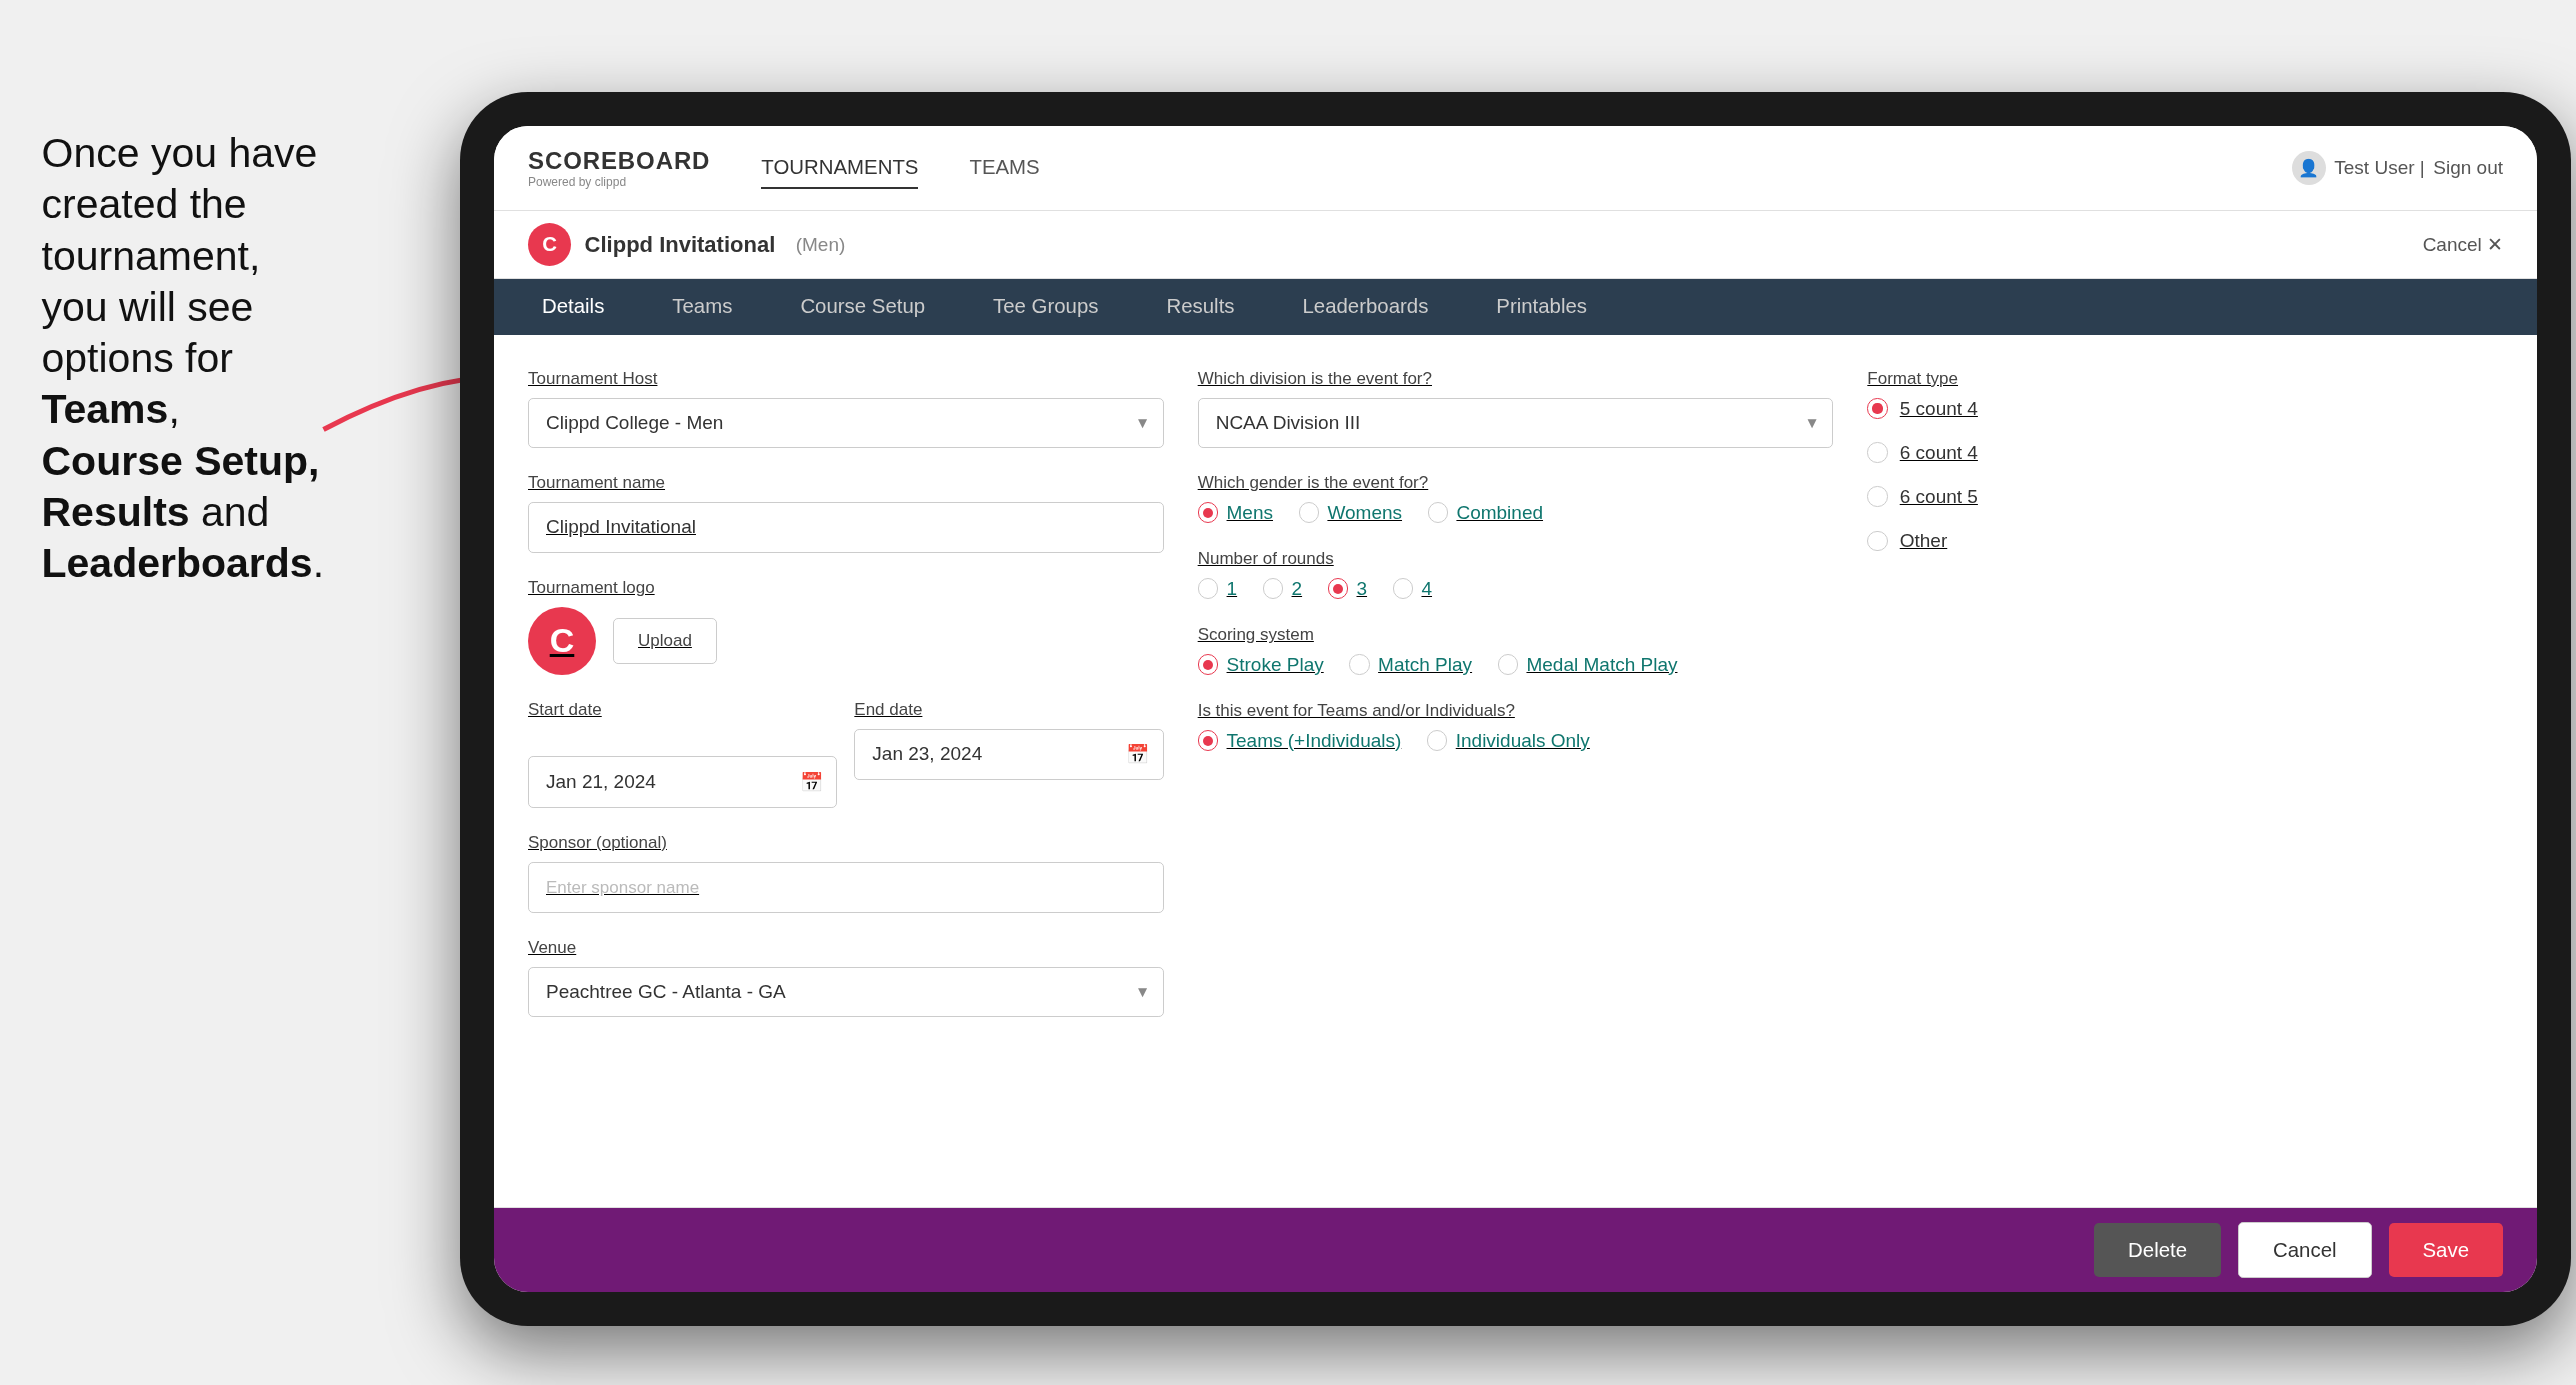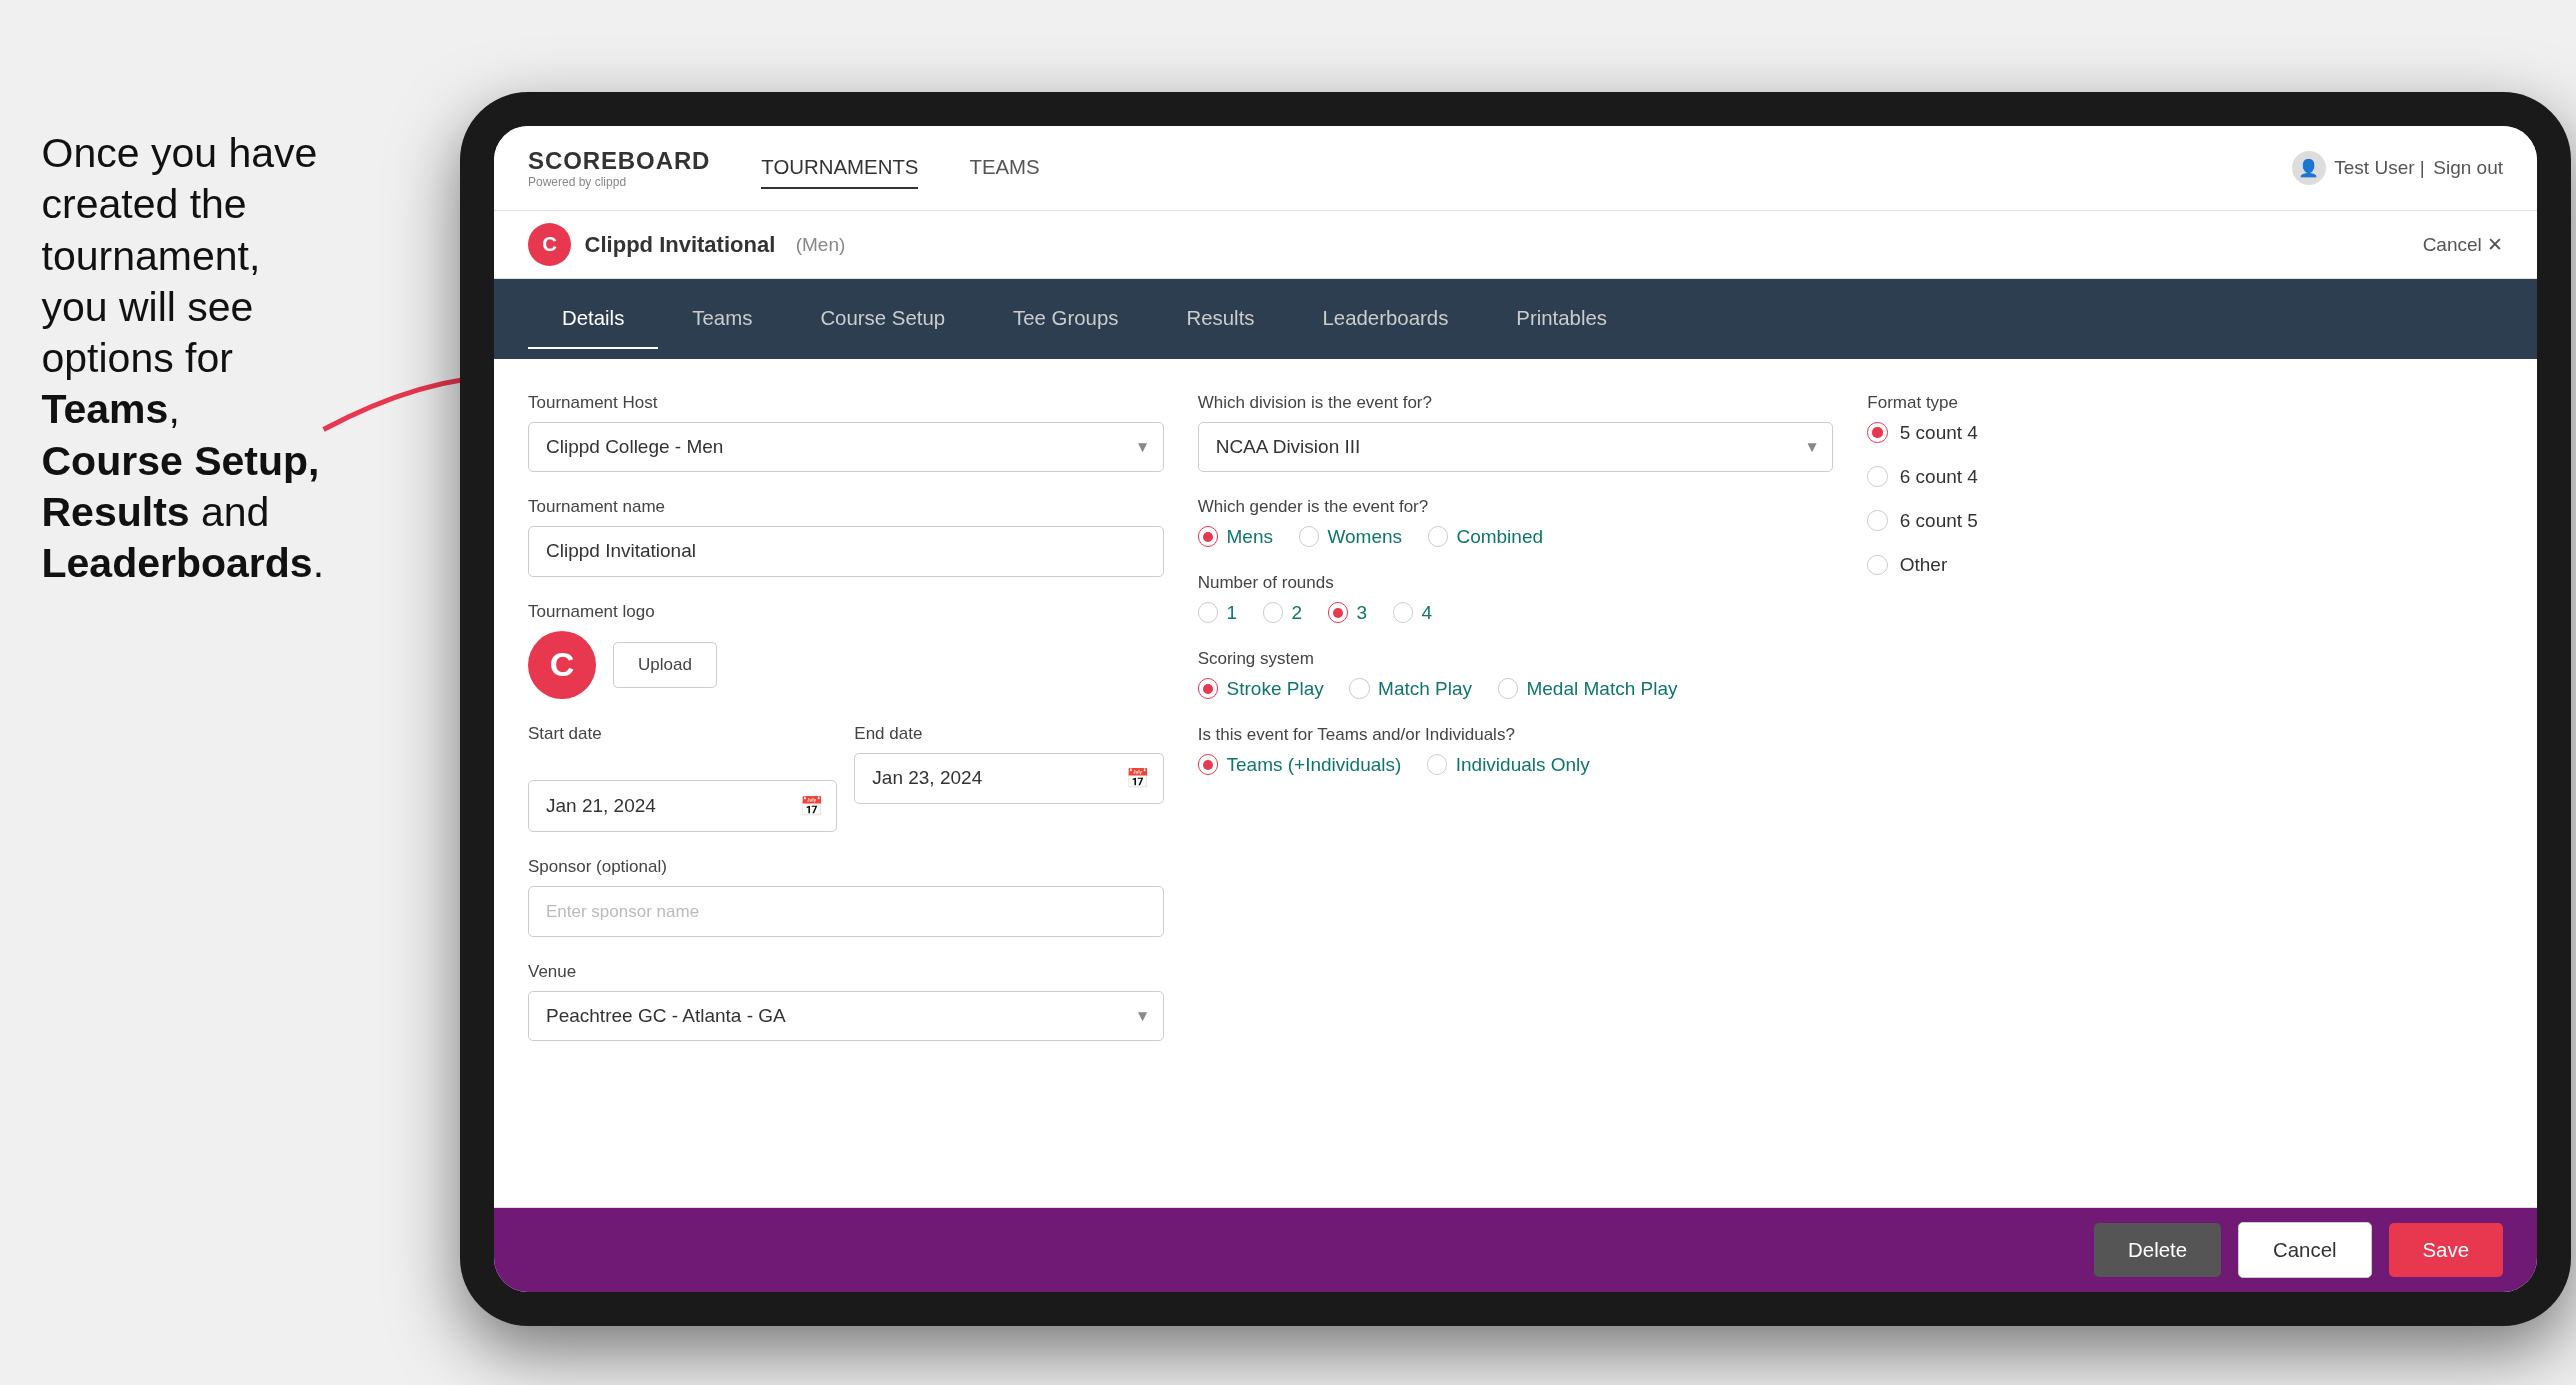--- a/index.html
+++ b/index.html
@@ -172,42 +172,43 @@
       color: #555;
       cursor: pointer;
     }
 
     
     .tab-bar {
       background: #2c3e50;
       display: flex;
       gap: 0;
       flex-shrink: 0;
-      height: 80px;
-      align-items: center;
-      padding: 0 34px;
+      height: 56px;
+      align-items: center;
+      padding: 0 14px;
     }
     .tab {
       padding: 17px 34px;
       font-size: 20.4px;
       color: #ccc;
       cursor: pointer;
       border-bottom: 2.6px solid transparent;
     }
     .tab.active {
       color: white;
       border-bottom: 2.6px solid white;
     }
 
     
     .main-content {
       flex: 1;
       background: white;
       overflow-y: auto;
       padding: 34px;
+      text-decoration: underline;
     }
 
     .form-grid {
       display: grid;
       grid-template-columns: 1fr 1fr 1fr;
       gap: 34px;
     }
 
     .form-column {
       display: flex;

